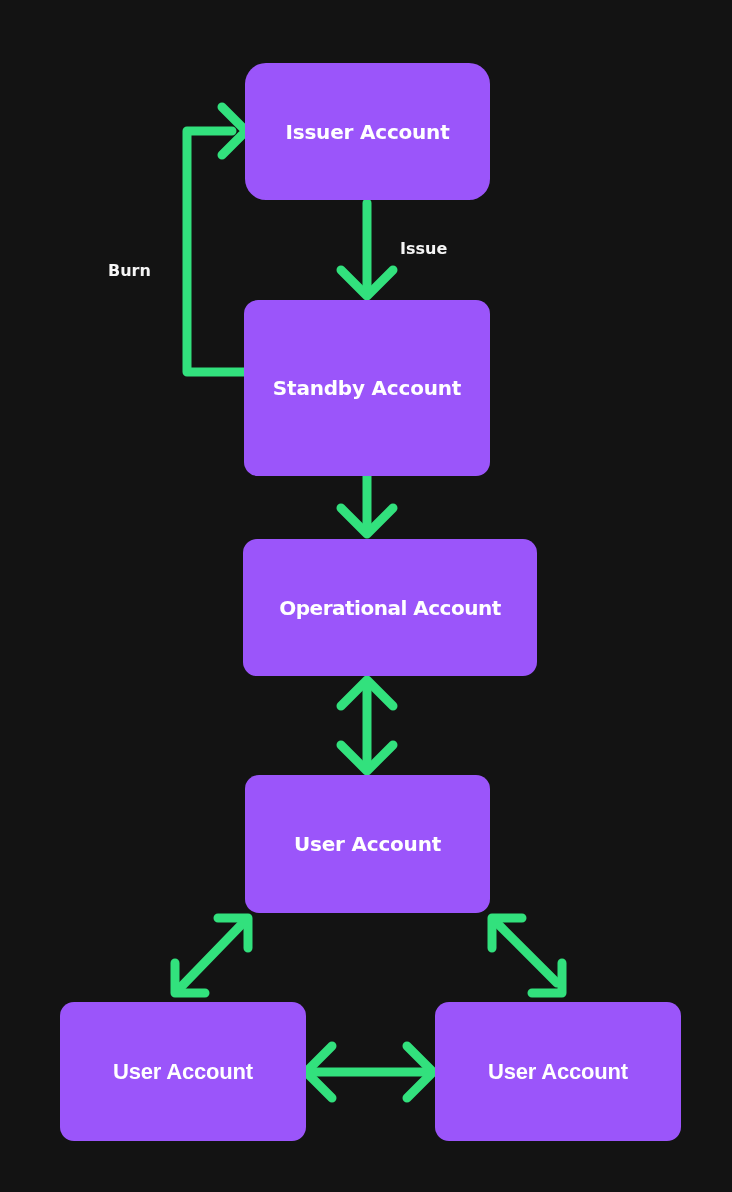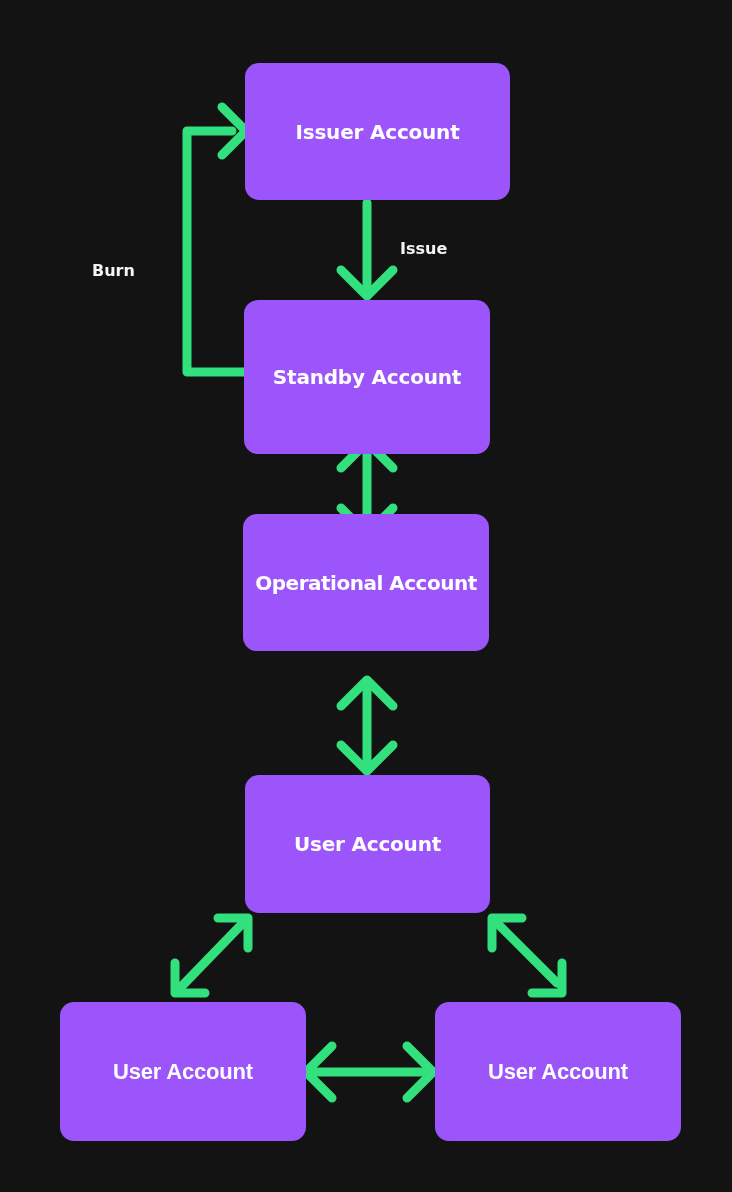--- a/index.html
+++ b/index.html
@@ -41,39 +41,39 @@
     border-radius: 14px;
     color: var(--node-text);
     display: flex;
     align-items: center;
     justify-content: center;
     text-align: center;
     font-weight: bold;
     font-size: 20px;
     letter-spacing: -0.2px;
   }
-  .n-issuer      { left: 245px; top: 63px;   width: 265px; height: 137px; }
-  .n-standby     { left: 244px; top: 300px;  width: 246px; height: 154px; text-align: center; }
-  .n-operational { left: 243px; top: 514px;  width: 246px; height: 137px; letter-spacing: -0.5px; }
+  .n-issuer      { left: 245px; top: 63px;   width: 245px; height: 137px; border-radius: 21px; }
+  .n-standby     { left: 244px; top: 300px;  width: 246px; height: 176px; text-align: center; }
+  .n-operational { left: 243px; top: 539px;  width: 294px; height: 137px; letter-spacing: -0.5px; }
   .n-user-mid    { left: 245px; top: 775px;  width: 245px; height: 138px; }
   .n-user-left   { left: 60px;  top: 1002px; width: 246px; height: 139px; }
   .n-user-right  { left: 435px; top: 1002px; width: 246px; height: 139px; }
   .node.alt-font {
     font-family: "Liberation Sans", sans-serif;
     font-size: 22px;
     letter-spacing: -0.2px;
   }
   .edge-label {
     position: absolute;
     color: var(--label-text);
     font-weight: bold;
     font-size: 16px;
   }
   .l-issue { left: 400px; top: 239px; }
-  .l-burn  { left: 92px;  top: 261px; }
+  .l-burn  { left: 108px;  top: 261px; }
 </style>
 </head>
 <body>
 
 <div class="canvas">
 
   <svg class="arrow-layer" viewBox="0 0 732 1192" aria-hidden="true">
 
     <g>
       <path class="arrow" d="M367,203 L367,288"></path>

